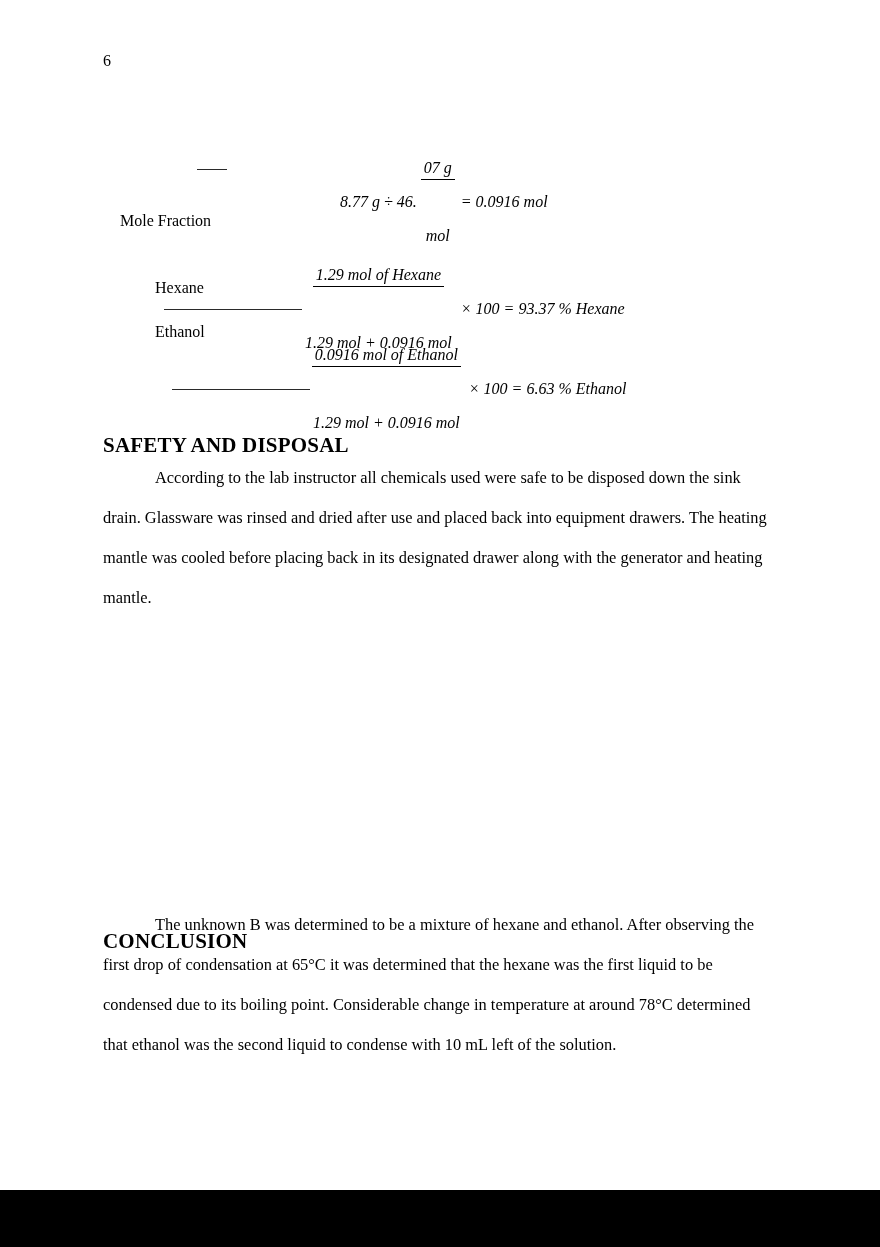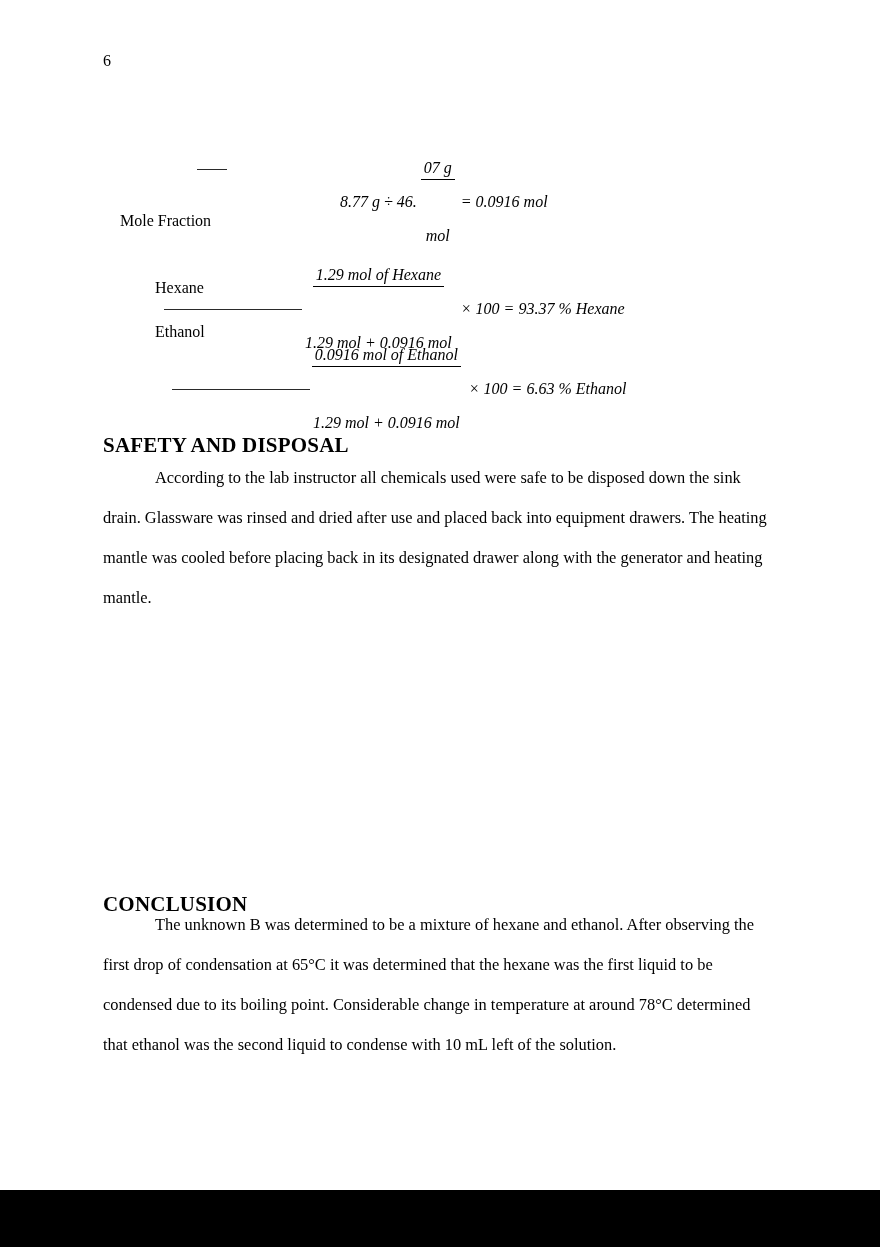--- a/index.html
+++ b/index.html
@@ -78,21 +78,21 @@
   .ethanol-label { left: 155px; top: 323px; }
 
   .heading {
     position: absolute;
     left: 103px;
     font-weight: bold;
     font-size: 21px;
     letter-spacing: 0.2px;
   }
   .safety-heading { top: 433px; }
-  .conclusion-heading { top: 892px; }
+  .conclusion-heading { top: 929px; }
 
   .body-text {
     position: absolute;
     left: 103px;
     width: 672px;
     font-size: 16.4px;
     line-height: 40px;
     text-indent: 52px;
     text-align: left;
   }

